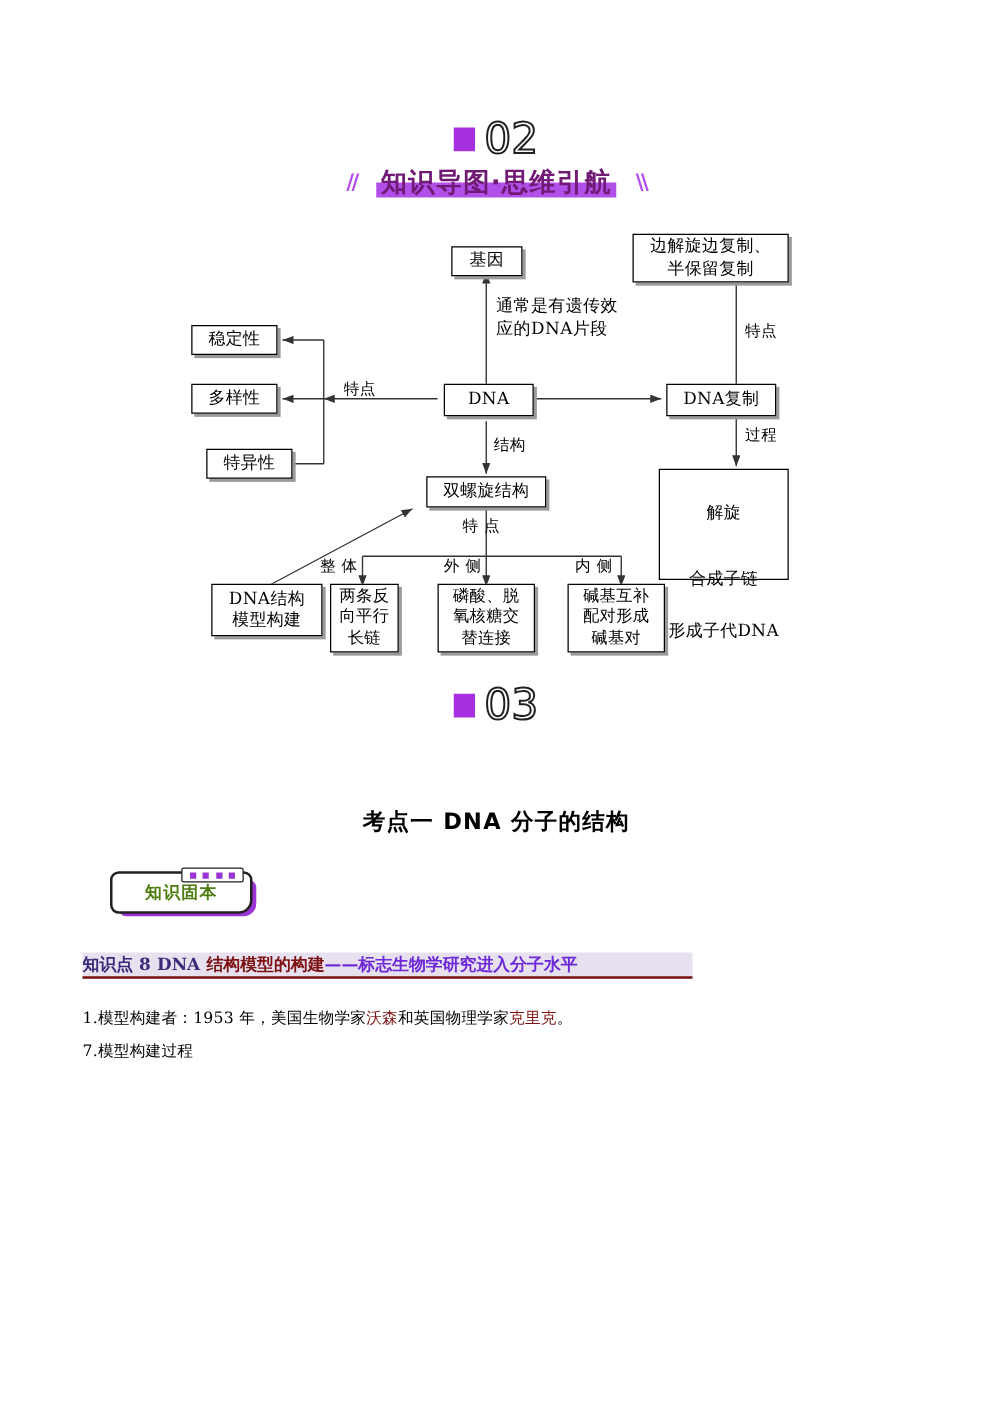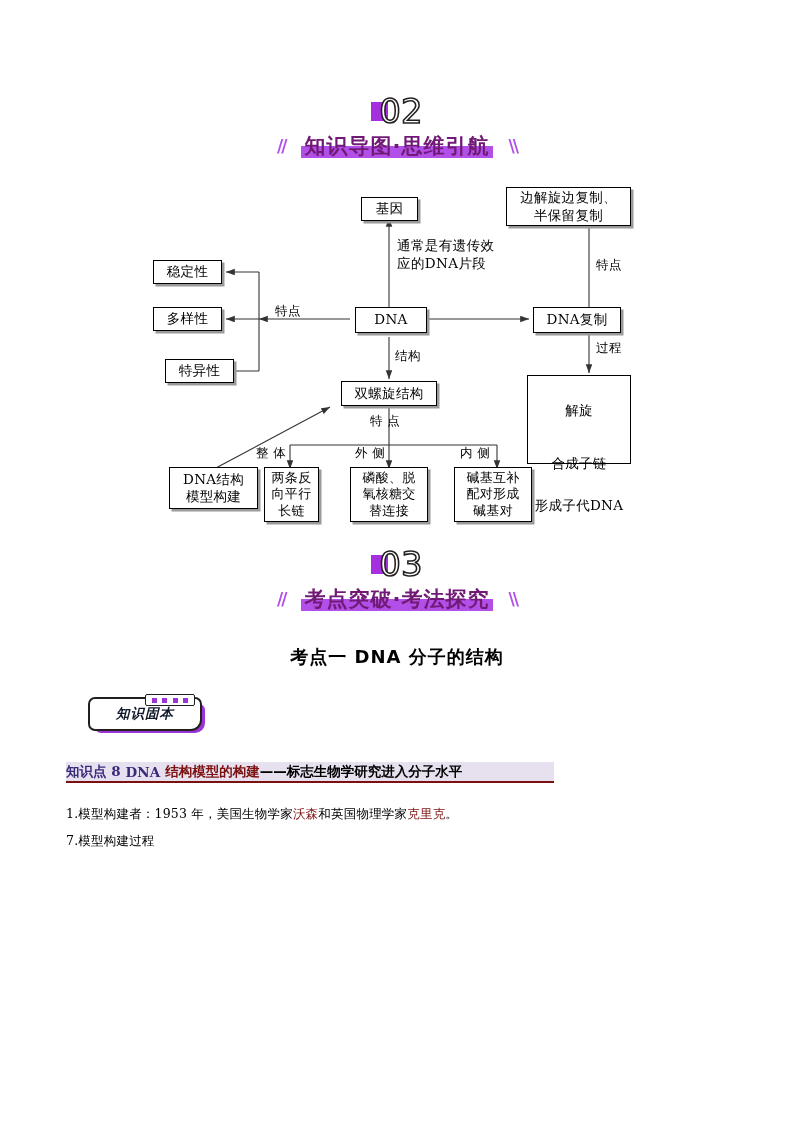--- a/index.html
+++ b/index.html
@@ -15,21 +15,21 @@
 
   
   .sec-banner{position:absolute;left:0;width:794px;text-align:center;}
   .sec-num-wrap{position:relative;display:inline-block;height:38px;line-height:38px;}
   .sec-num-sq{
     position:absolute;left:0px;top:10px;width:17px;height:19px;
     background:#a630e0;
   }
   .sec-num{
     position:relative;z-index:2;display:inline-block;
-    padding-left:8px;
+    padding-left:24px;
     font-family:"DejaVu Sans","Liberation Sans",sans-serif;
     font-size:34px;font-weight:400;letter-spacing:0px;
     color:#ffffff;
     -webkit-text-stroke:1.6px #231f20;
     text-shadow:none;
   }
   .sec-title-wrap{position:relative;display:inline-block;margin-top:-2px;}
   .sec-bar{
     position:absolute;left:6px;right:6px;bottom:2px;height:12px;
     background:#b24fe8;z-index:1;
@@ -84,21 +84,21 @@
   .badge{position:absolute;left:88px;top:697px;width:120px;height:38px;}
   .badge .shadow{
     position:absolute;left:7px;top:7px;width:110px;height:29px;
     background:#9b34d4;border-radius:6px 6px 10px 6px;
   }
   .badge .body{
     position:absolute;left:0px;top:0px;width:110px;height:30px;
     background:#fff;border:2px solid #231f20;
     border-radius:7px 7px 11px 7px;
     display:flex;align-items:center;justify-content:center;
-    font-size:13.5px;font-weight:bold;color:#0f172a;letter-spacing:1px;font-style:italic;
+    font-size:13.5px;font-weight:bold;color:#4d7c0f;letter-spacing:1px;
   }
   .badge .clip{
     position:absolute;left:57px;top:-3px;width:48px;height:10px;
     border:1.6px solid #231f20;background:#fff;border-radius:2px;
     display:flex;align-items:center;justify-content:space-evenly;
   }
   .badge .clip i{display:block;width:5px;height:5px;background:#9b34d4;}
 
   
   .kp-bar{
@@ -106,21 +106,21 @@
     background:#e7e1ef;
     border-bottom:2px solid #7b1010;
     box-sizing:border-box;
     display:flex;align-items:center;
     font-size:13.5px;font-weight:bold;letter-spacing:0px;
     white-space:nowrap;overflow:hidden;
   }
   .kp-bar .kp-n{color:#3a2a7a;font-family:"DejaVu Serif","Liberation Serif",serif;}
   .kp-bar .kp-dna{color:#3a2a7a;font-family:"DejaVu Serif","Liberation Serif",serif;padding:0 5px;}
   .kp-bar .kp-mid{color:#7b1010;}
-  .kp-bar .kp-red{color:#000000;}
+  .kp-bar .kp-red{color:#6d28d9;}
 
   
   .bline{
     position:absolute;left:66px;
     font-family:"DejaVu Serif","Liberation Serif",serif;
     font-size:12.5px;color:#000;letter-spacing:0.2px;white-space:nowrap;
   }
   .bline .dark{color:#7b1010;}
 </style>
 </head>
@@ -241,28 +241,20 @@
     <div class="dlabel" style="left:355px;top:262px;">外  侧</div>
     <div class="dlabel" style="left:460px;top:262px;">内  侧</div>
   </div>
 
   <div class="sec-banner" style="top:545px;">
     <div class="sec-num-wrap">
       <span class="sec-num-sq"></span>
       <span class="sec-num">03</span>
     </div>
     <div style="height:4px;"></div>
-    <div>
-      <span class="slash left">//</span>
-      <span class="sec-title-wrap">
-        <span class="sec-bar"></span>
-        <span class="sec-title">考点突破·考法探究</span>
-      </span>
-      <span class="slash right">\\</span>
-    </div>
   </div>
 
   <div class="kaodian" style="top:645px;">考点一    DNA 分子的结构</div>
 
   <div class="badge">
     <div class="shadow"></div>
     <div class="body">知识固本</div>
     <div class="clip">
       <i></i>
       <i></i>

